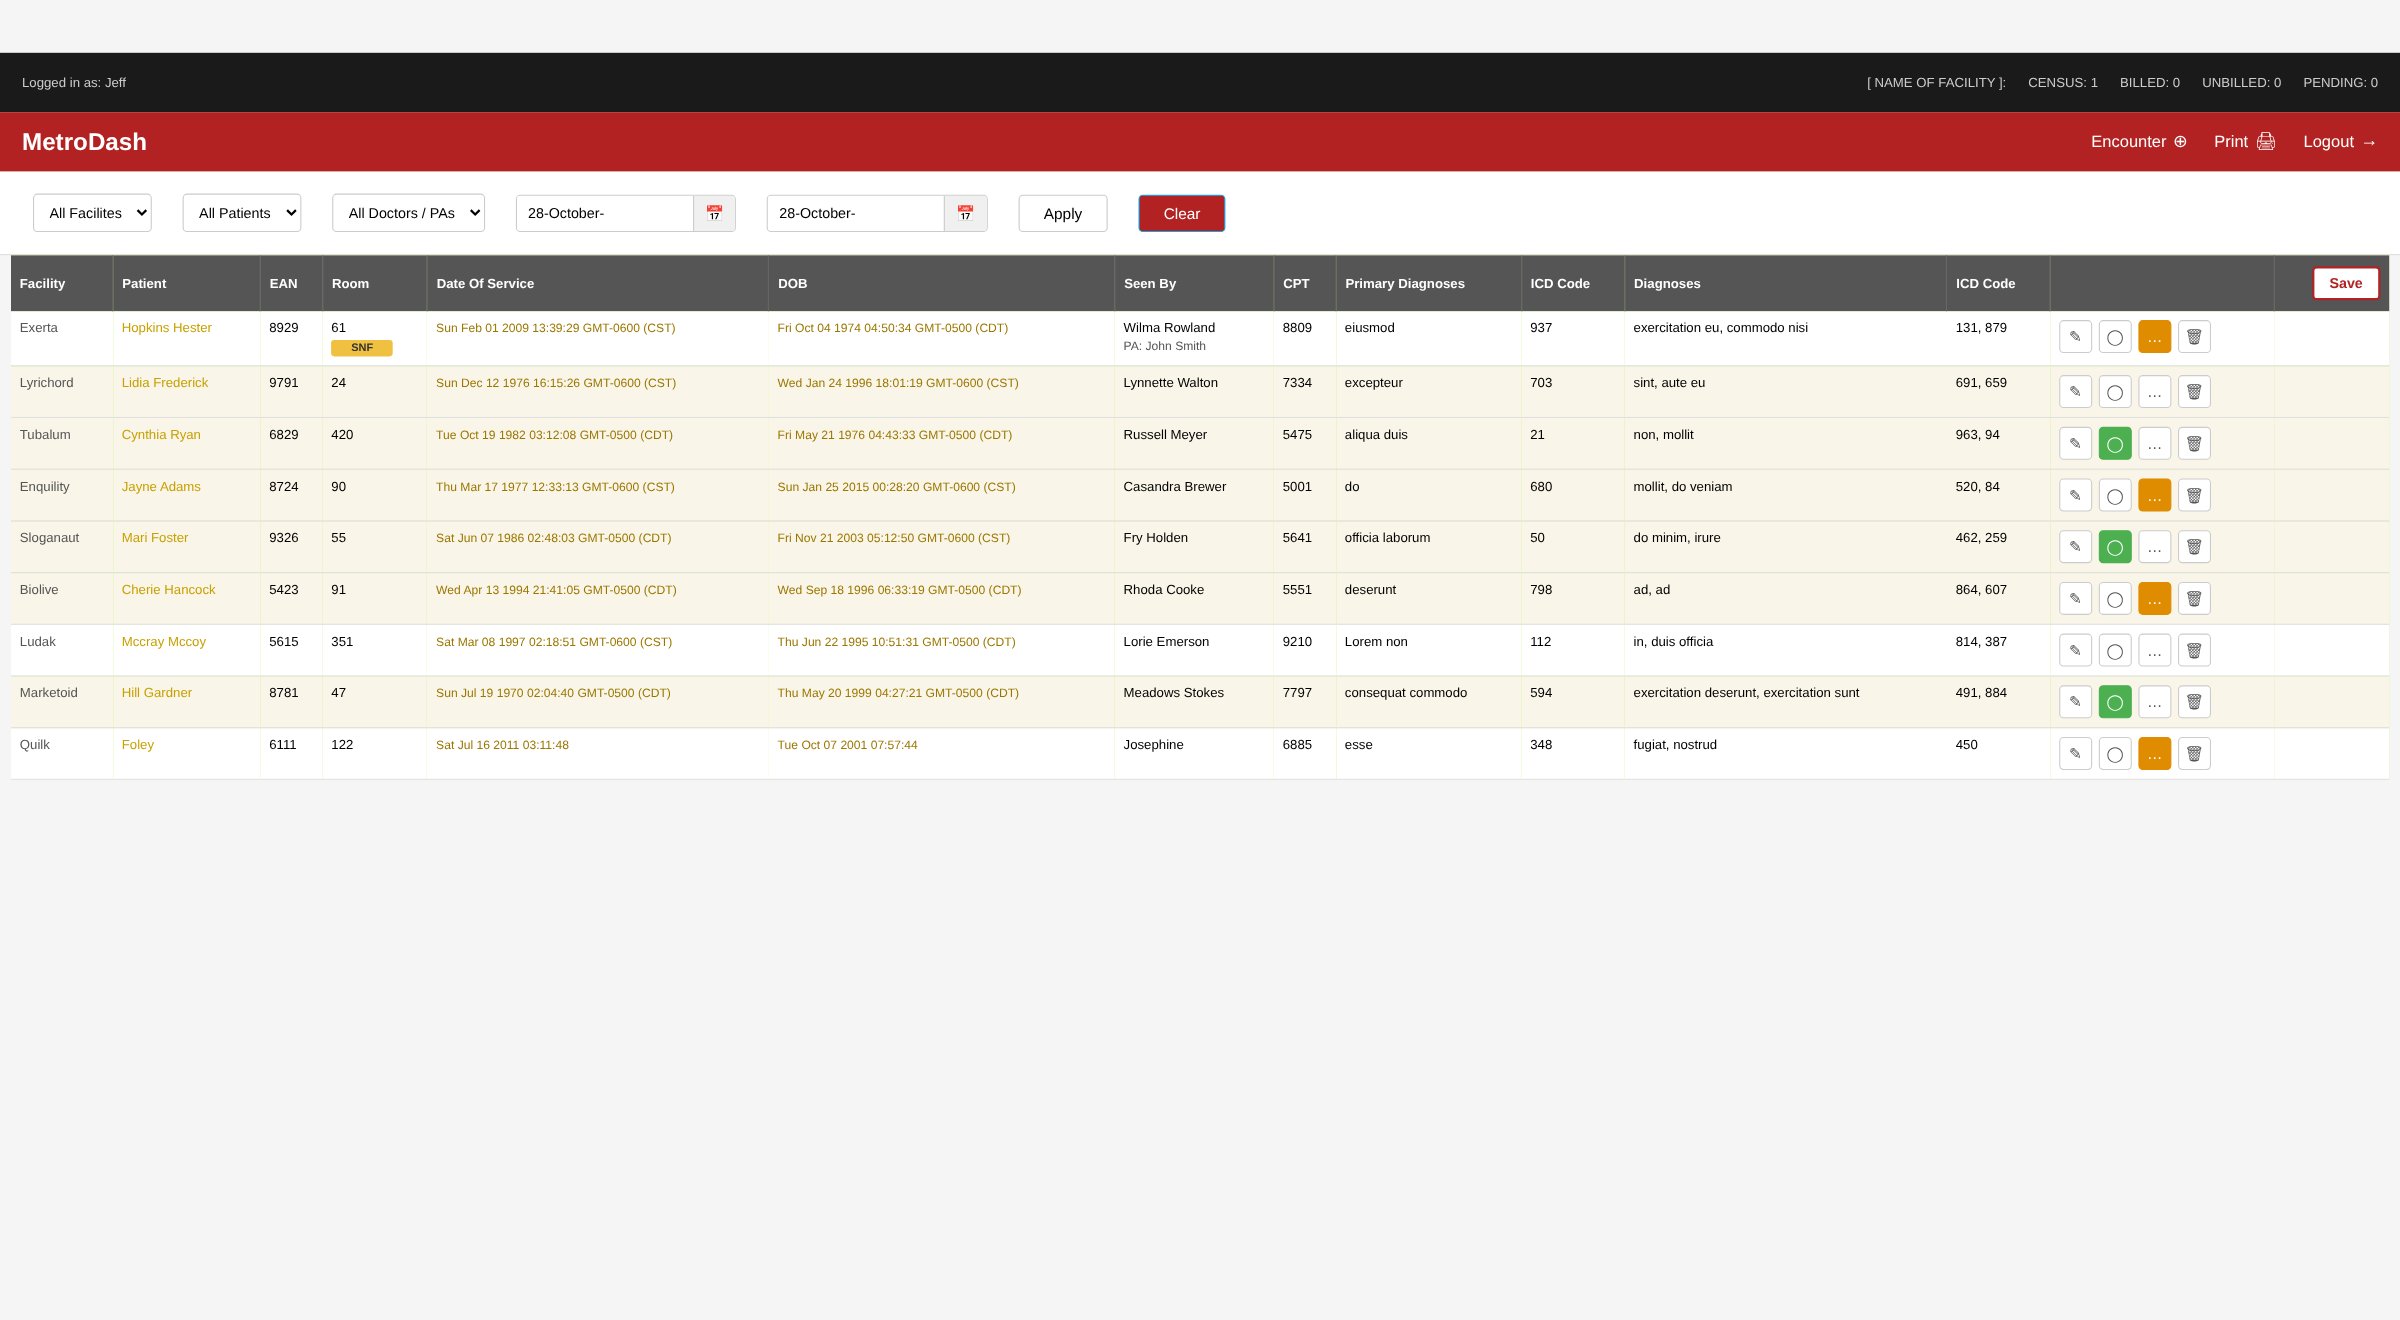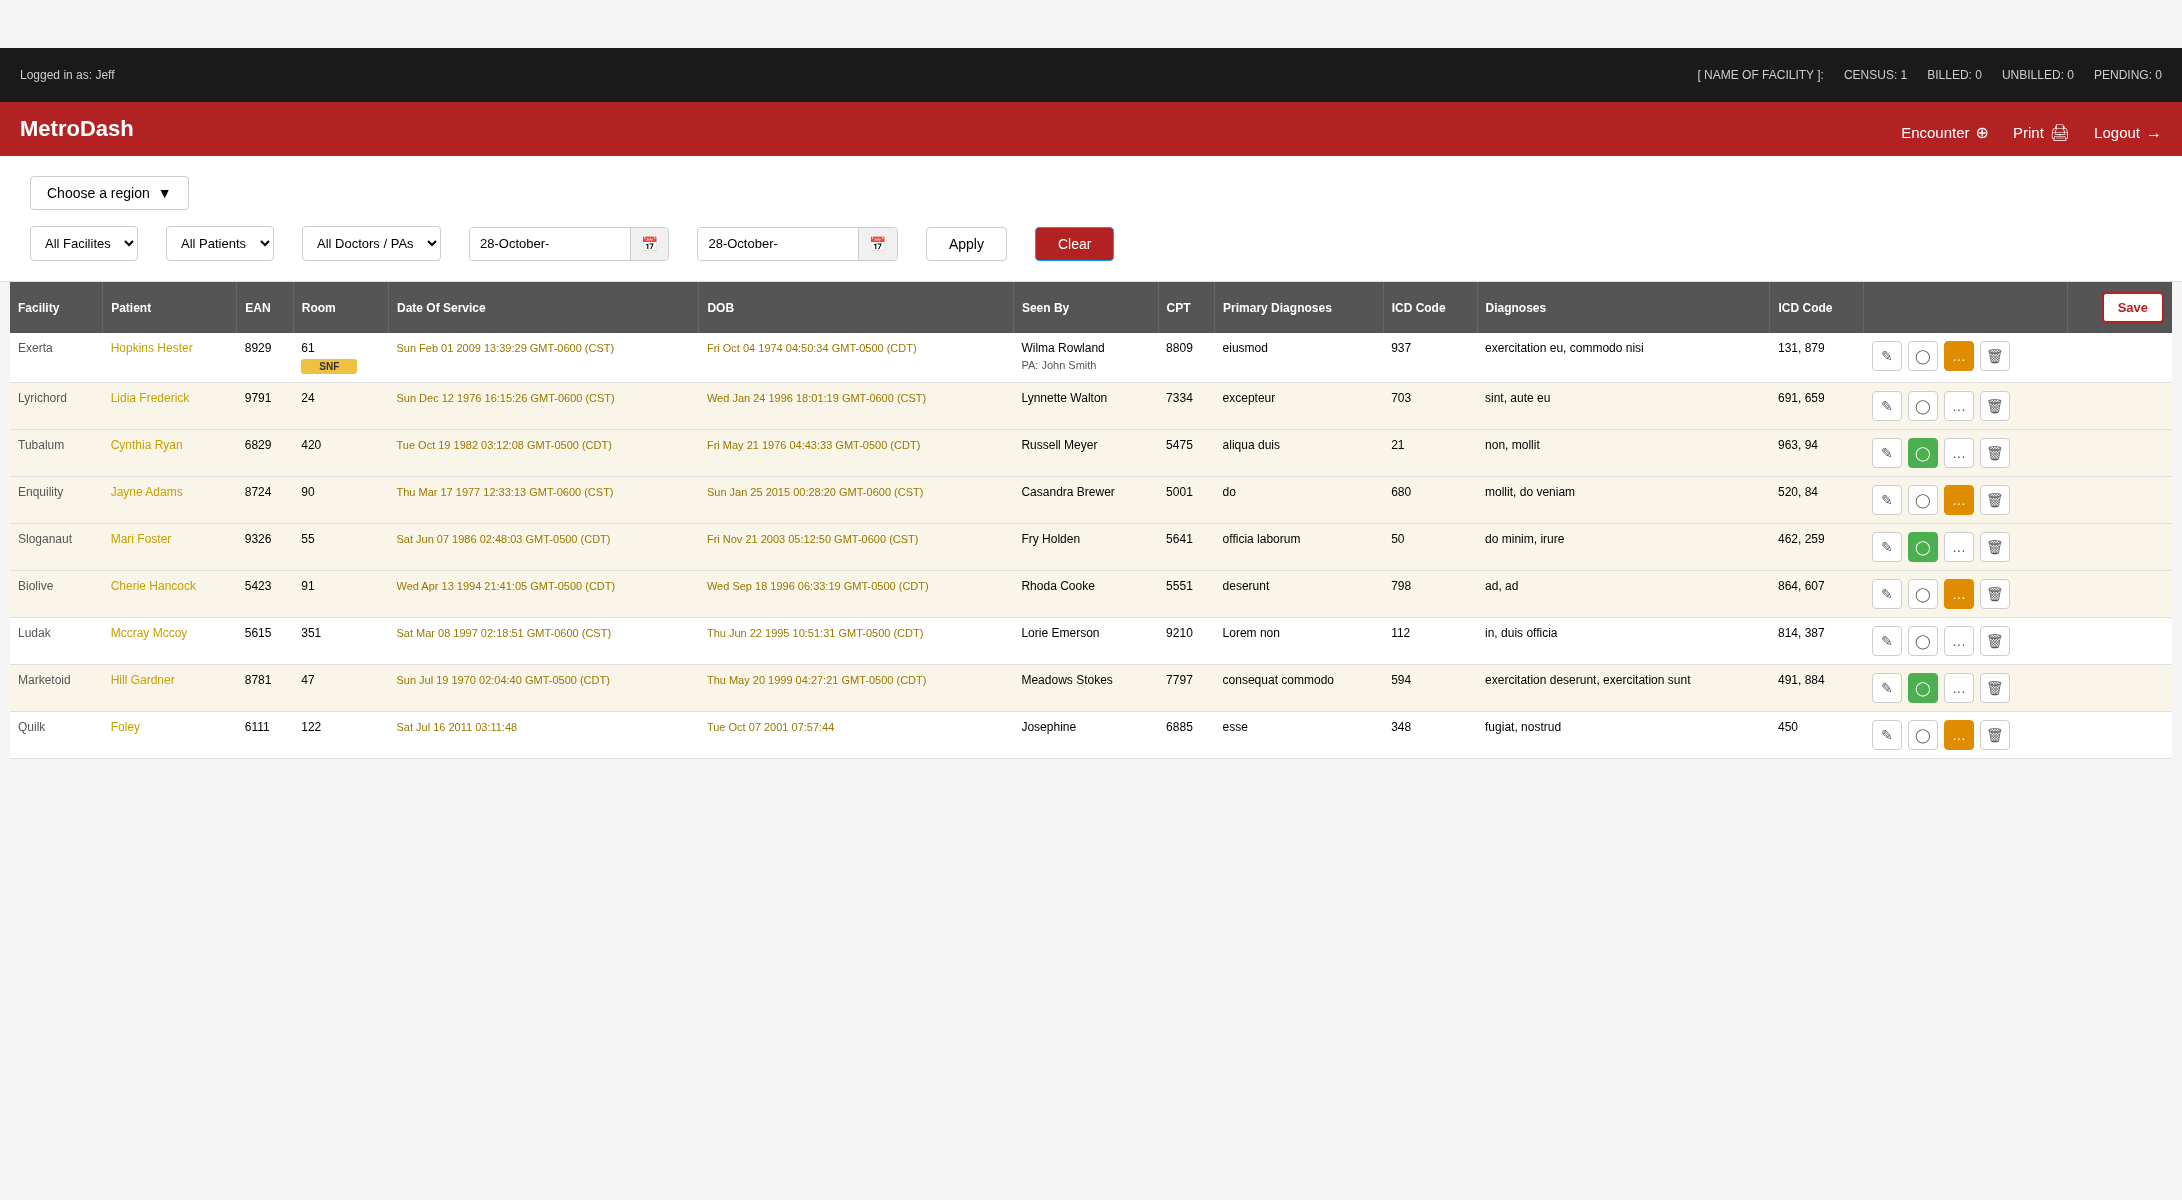--- a/index.html
+++ b/index.html
@@ -16,21 +16,21 @@
       margin-top: 48px;
     }
     .top-bar-right { display: flex; gap: 20px; }
 
     
     .header {
       background: #b22222;
       color: white;
       padding: 14px 20px;
       display: flex;
-      align-items: flex-end;
+      align-items: center;
       justify-content: space-between;
     }
     .header-logo { font-size: 22px; font-weight: bold; }
     .header-actions { display: flex; gap: 24px; align-items: center; }
     .header-btn {
       color: white;
       background: none;
       border: none;
       cursor: pointer;
       font-size: 15px;
@@ -209,26 +209,20 @@
       <span class="icon">🖨</span>
     </button>
     <button class="header-btn">
       <span>Logout</span>
       <span class="icon">→</span>
     </button>
   </div>
 </div>
 
 <div class="filters-area">
-  <div class="region-row">
-    <button class="region-btn">
-      <span>Choose a region</span>
-      <span>▼</span>
-    </button>
-  </div>
   <div class="filter-row">
     <select class="filter-select"><option>All Facilites</option></select>
     <select class="filter-select"><option>All Patients</option></select>
     <select class="filter-select"><option>All Doctors / PAs</option></select>
     <div class="date-input-wrap">
       <input class="date-input" type="text" value="28-October-" style="">
       <button class="cal-btn">📅</button>
     </div>
     <div class="date-input-wrap">
       <input class="date-input" type="text" value="28-October-" style="">

